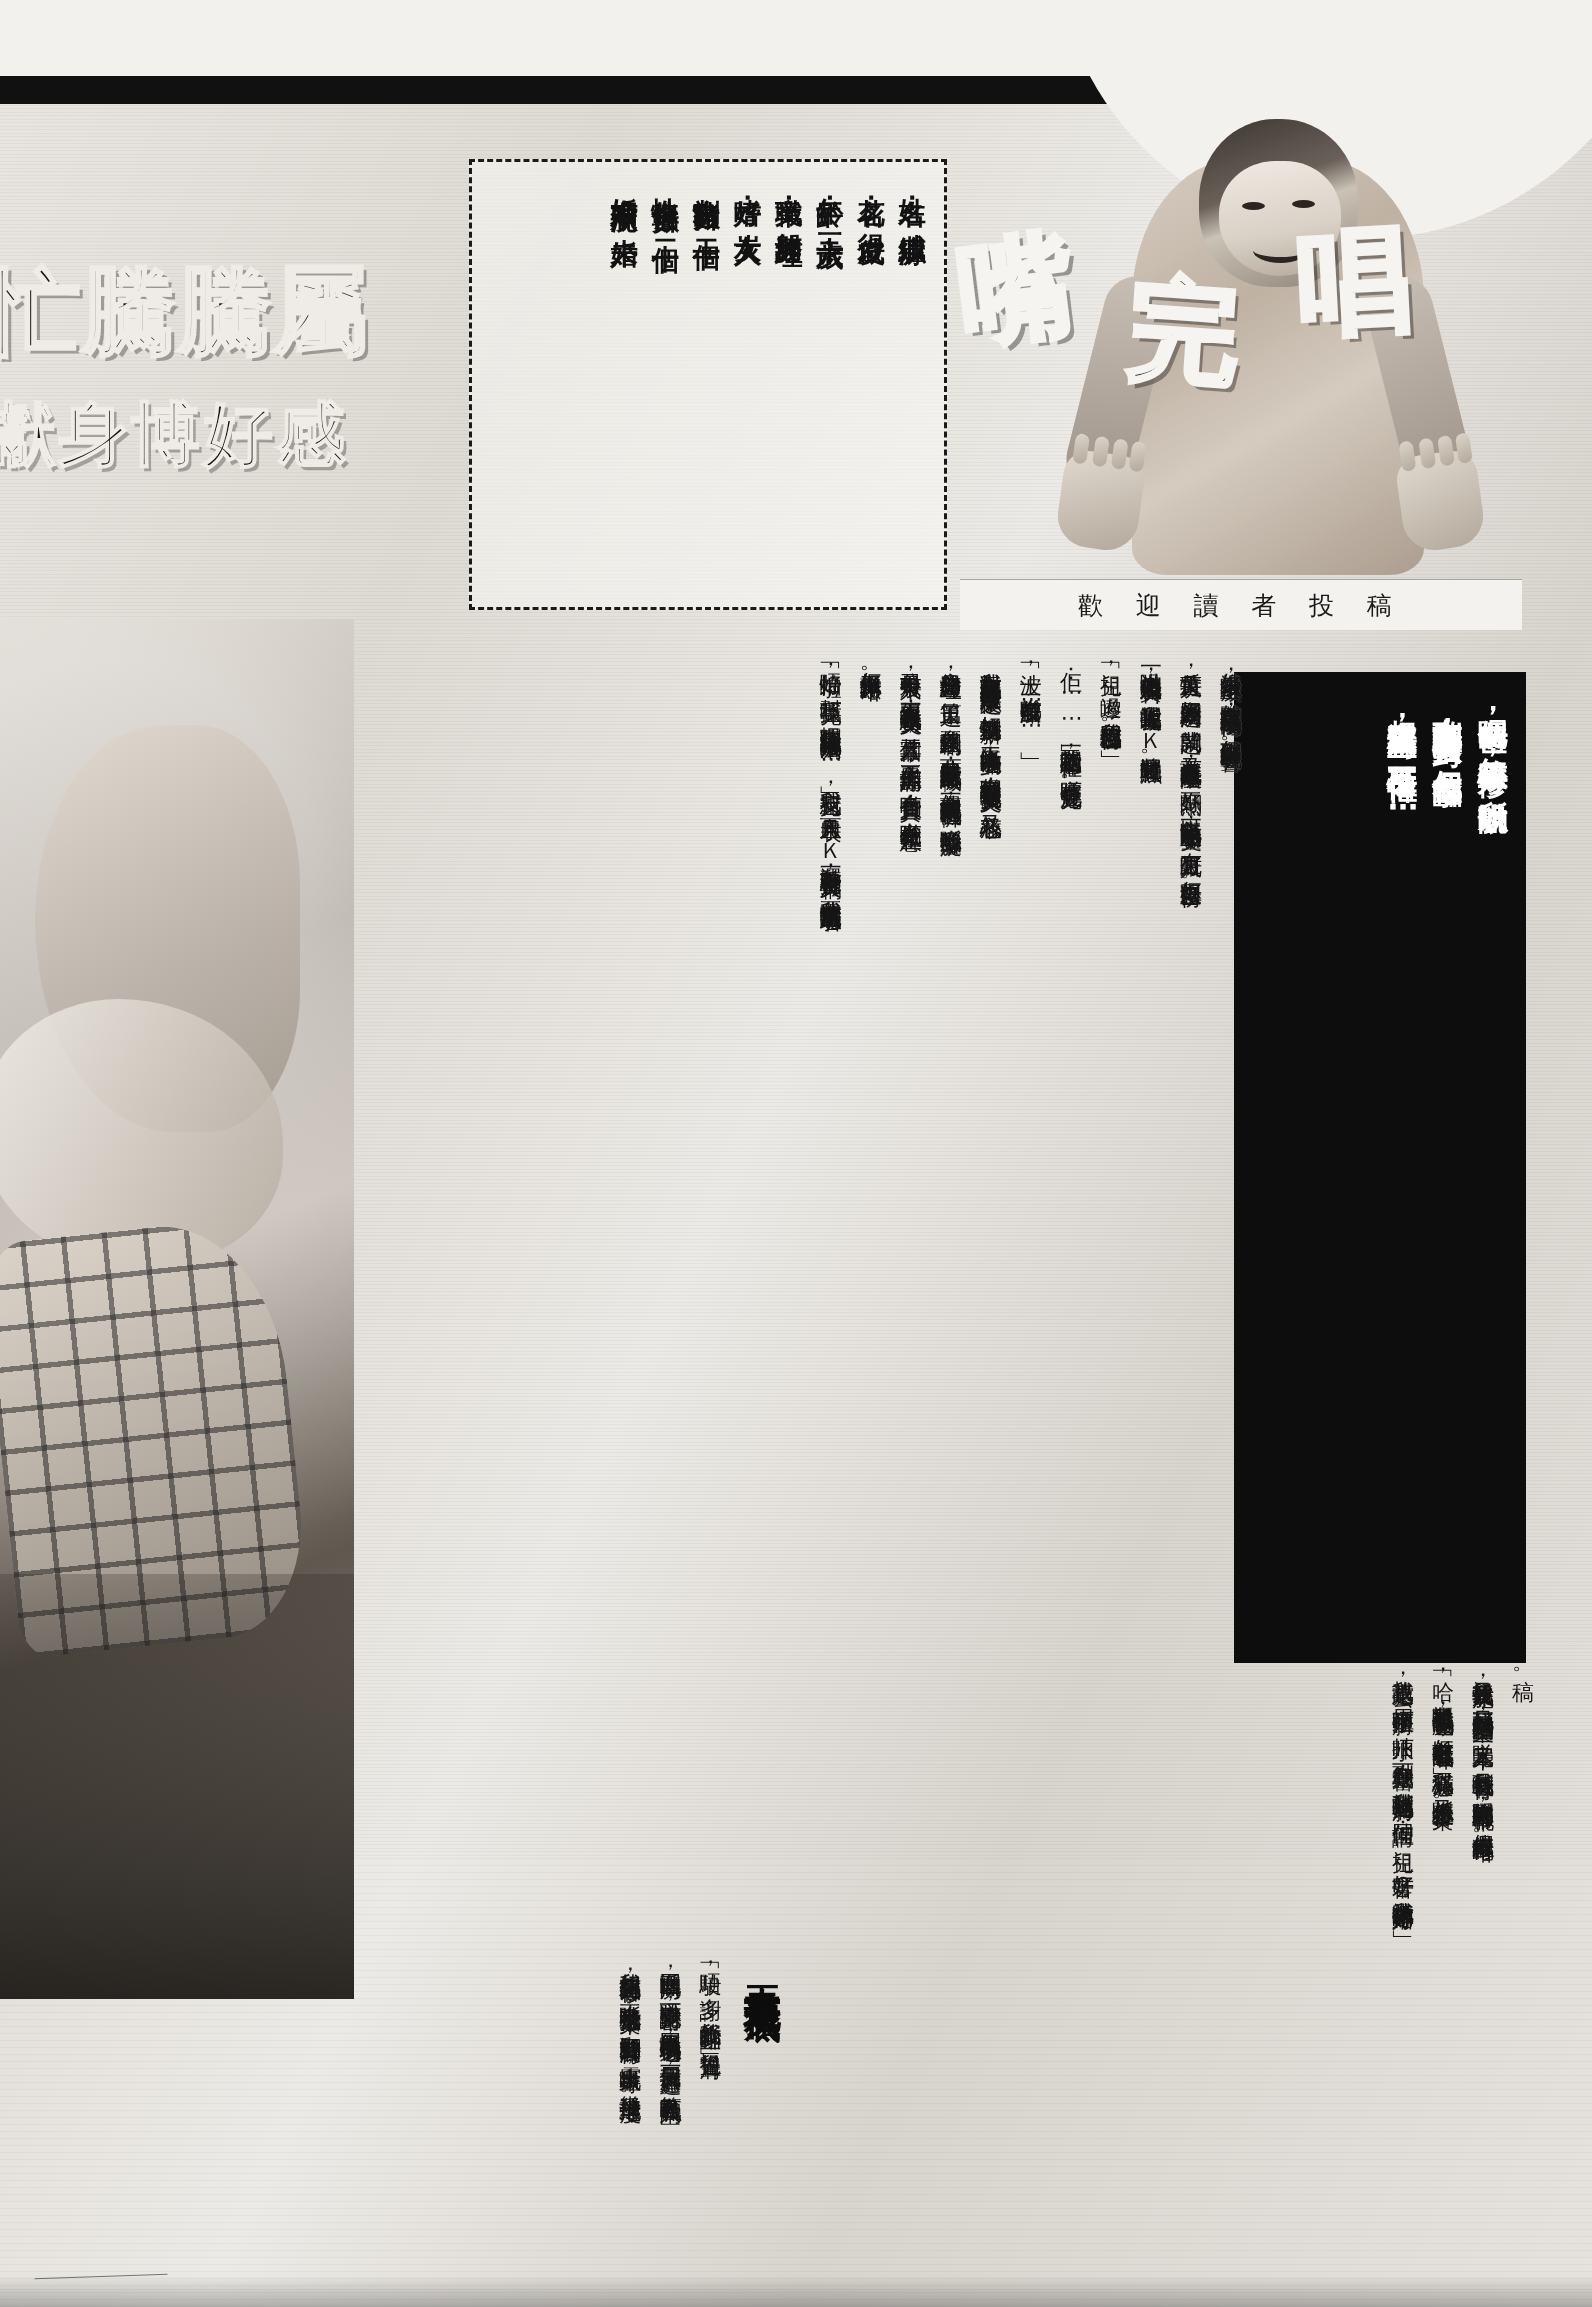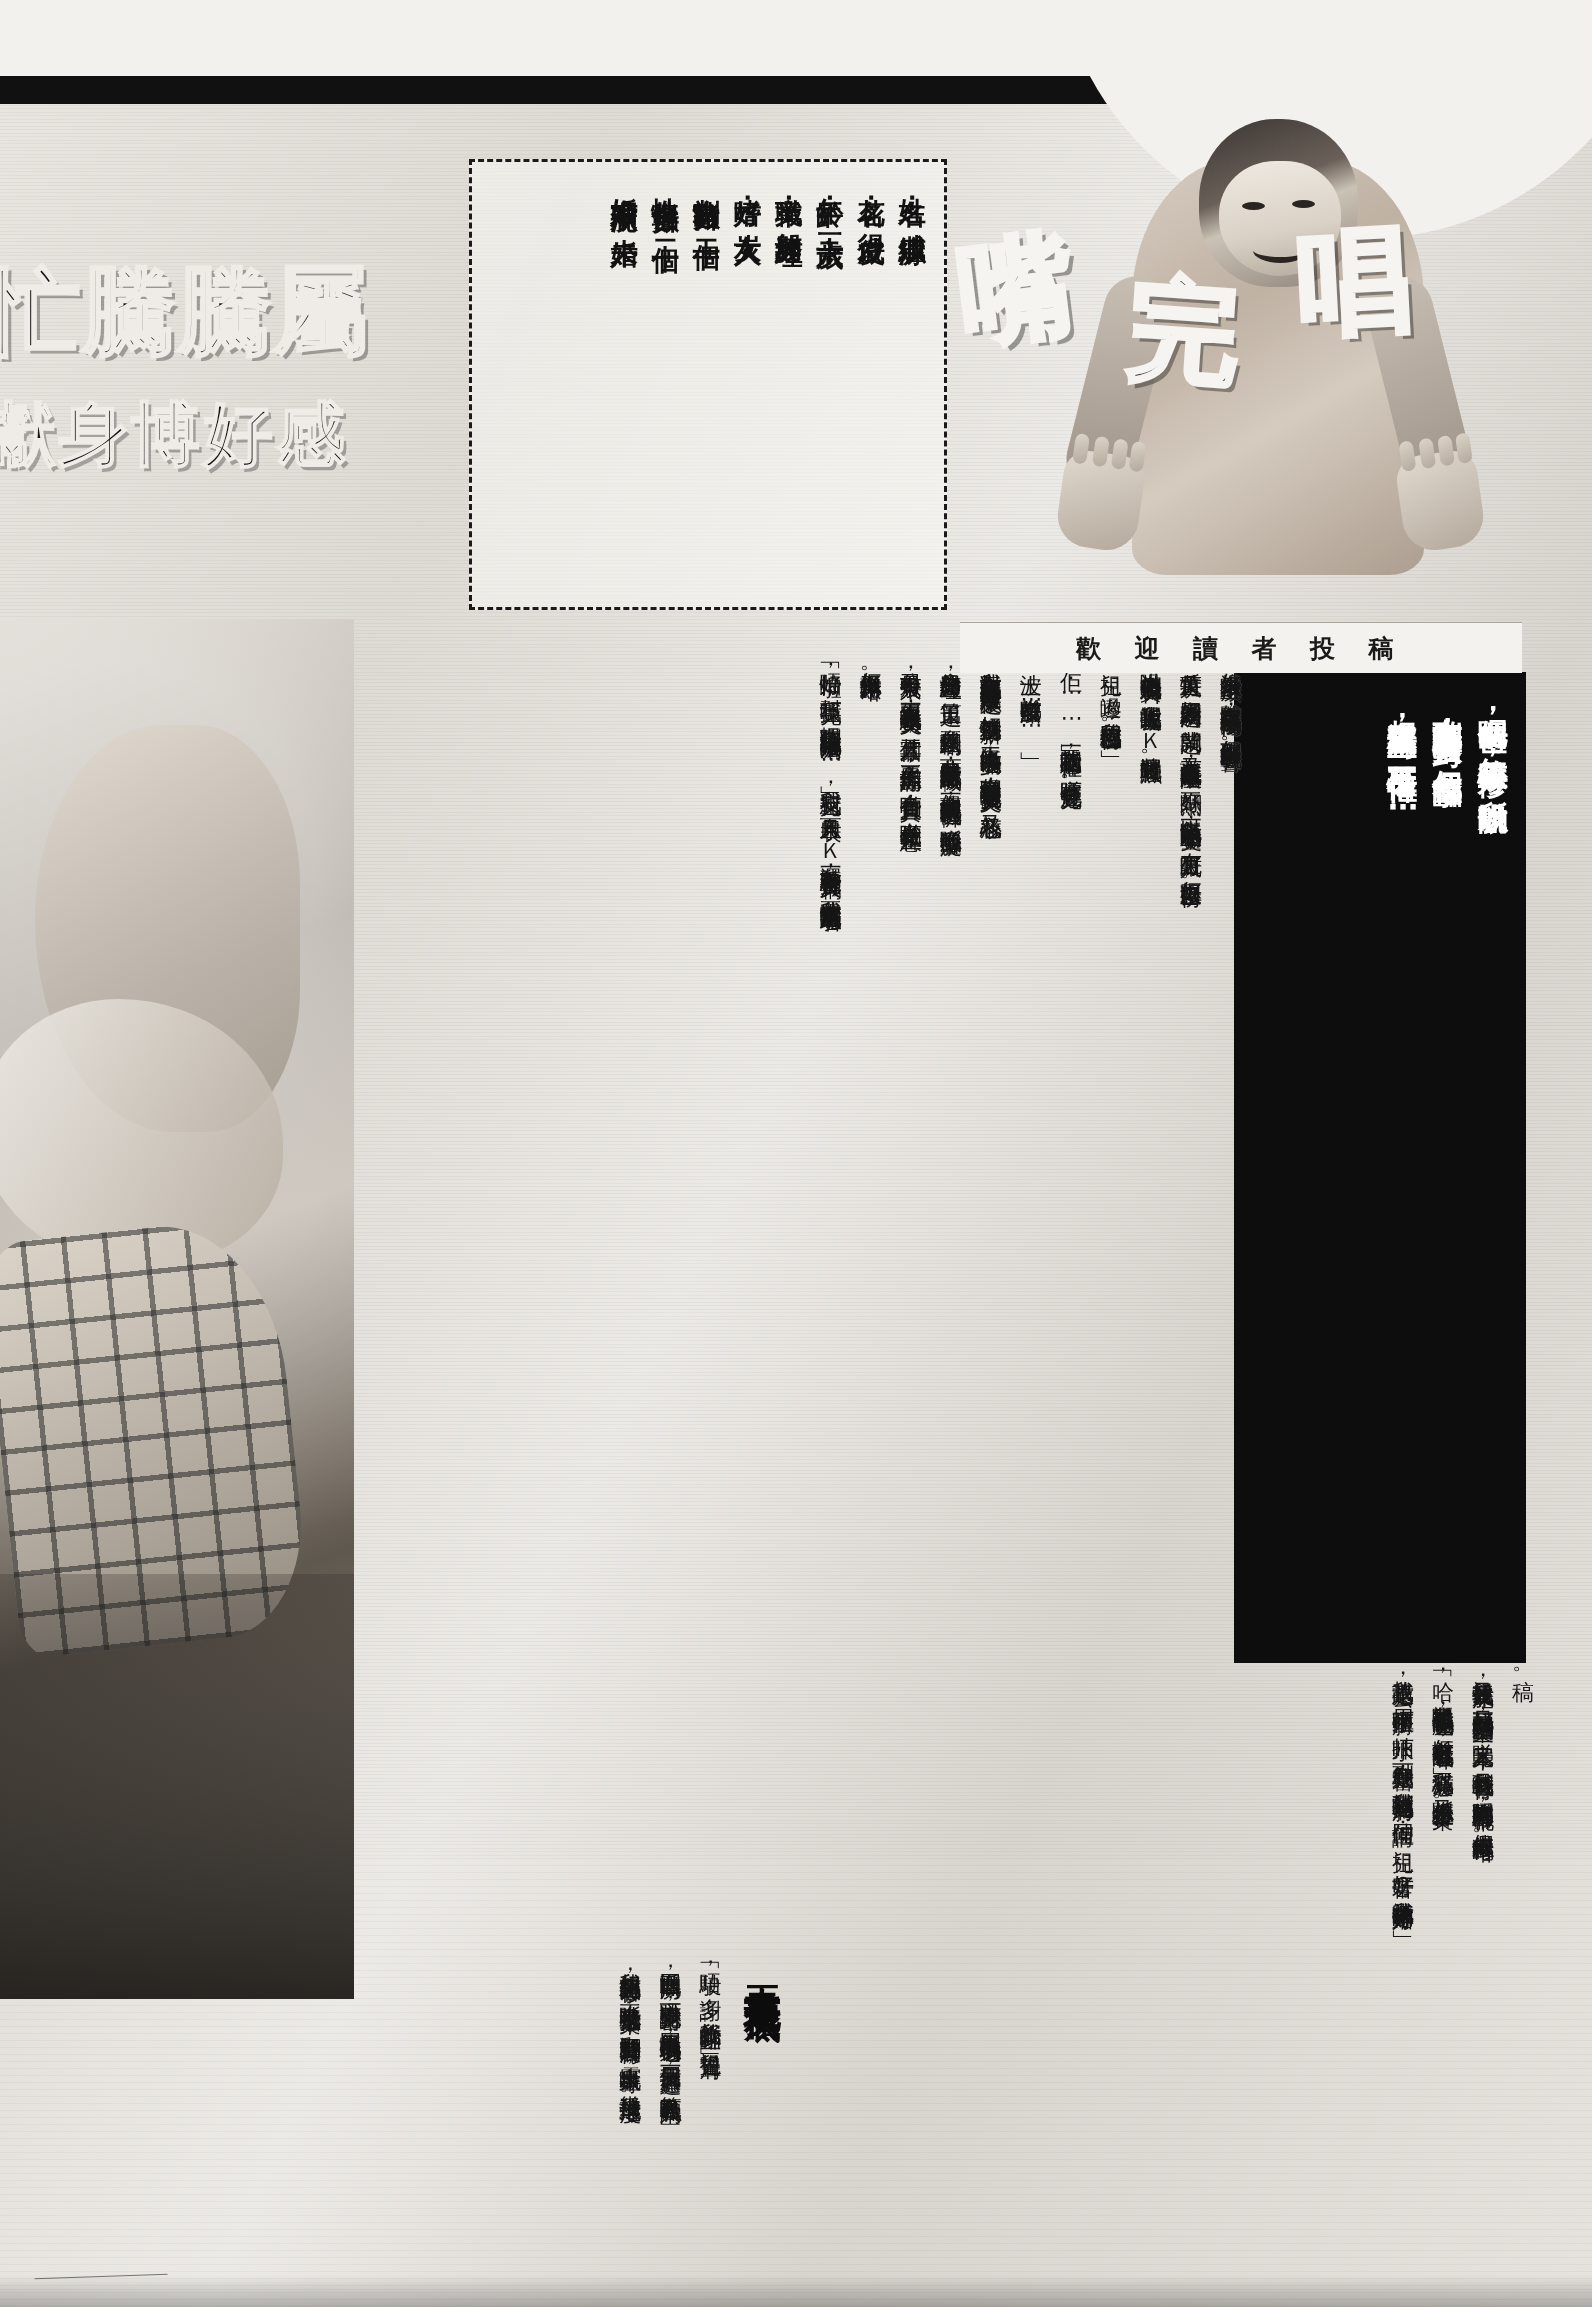--- a/index.html
+++ b/index.html
@@ -187,24 +187,23 @@
     position: absolute;
     left: 960px; top: 579px;
     width: 562px; height: 50px;
     background: #f4f2ee;
     border-top: 1.8px solid #a9a49c;
     display: flex;
     align-items: center;
     justify-content: center;
     letter-spacing: 12.4px;
     font-size: 25px;
-    font-weight: 700;
+    font-weight: 400;
     color: #1a1a1a;
     z-index: 5;
-    margin-top: 43px;
   }
   
   .lede {
     position: absolute;
     left: 1234px; top: 672px;
     width: 292px; height: 991px;
     background: #0d0d0d;
     color: #fff;
     padding: 23px 14px;
     box-sizing: border-box;

